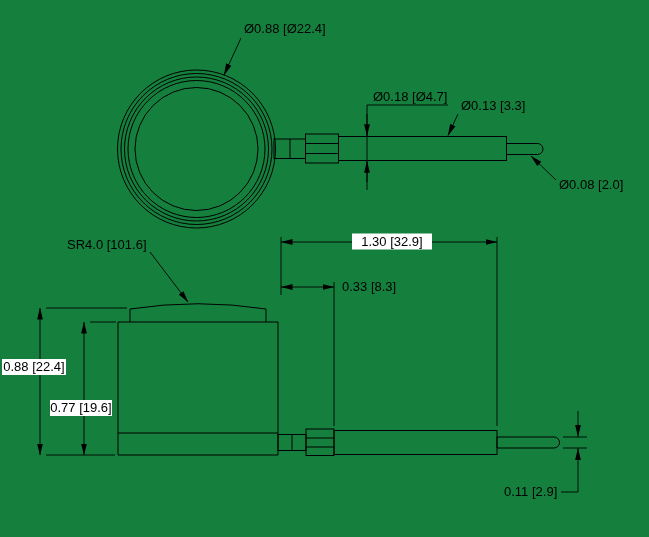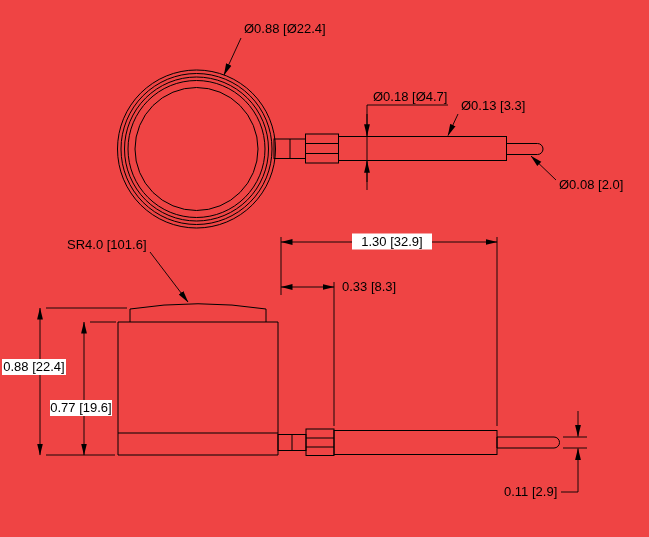--- a/index.html
+++ b/index.html
@@ -1,21 +1,21 @@
 <!DOCTYPE html>
 <html><head>
 <meta charset="utf-8">
 <style>
   * { margin:0; padding:0; box-sizing:border-box; }
   html,body { background:#ffffff; }
   body {
     width:649px; height:537px; overflow:hidden;
     font-family:"Liberation Sans", sans-serif;
   }
-  .canvas { position:relative; width:649px; height:537px; background:#ef4444;text-align:center; }
+  .canvas { position:relative; width:649px; height:537px; background:#15803d;text-align:center; }
   svg { display:block; }
   .ln  { stroke:#000000; stroke-width:1; fill:none; }
   .thn { stroke:#000000; stroke-width:0.9; fill:none; }
   .mask { fill:#ffffff; stroke:none; }
   text { font-family:"Liberation Sans", sans-serif; font-size:13px; fill:#000000; }
   .mid { text-anchor:middle; }
 </style>
 </head>
 <body>
 

